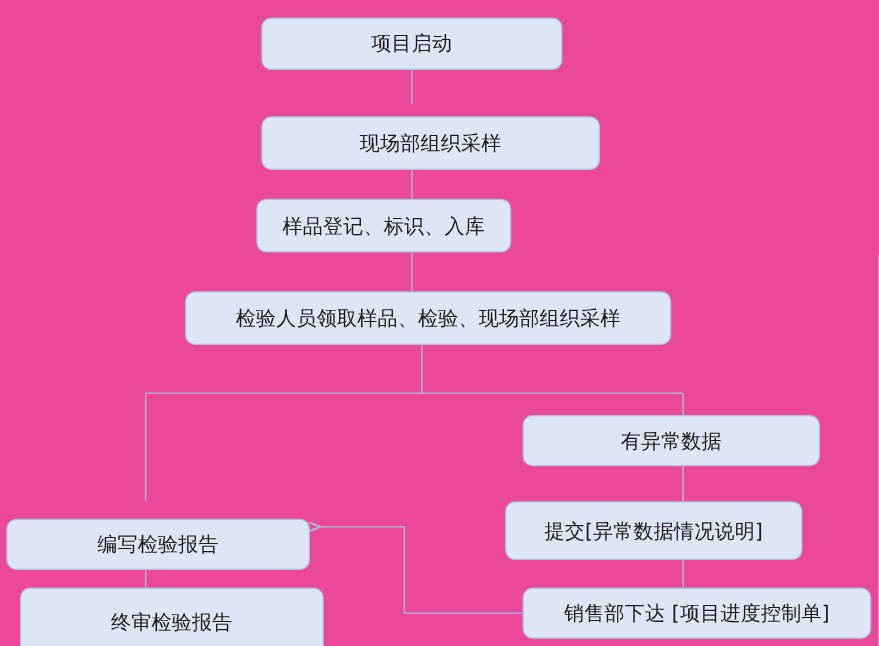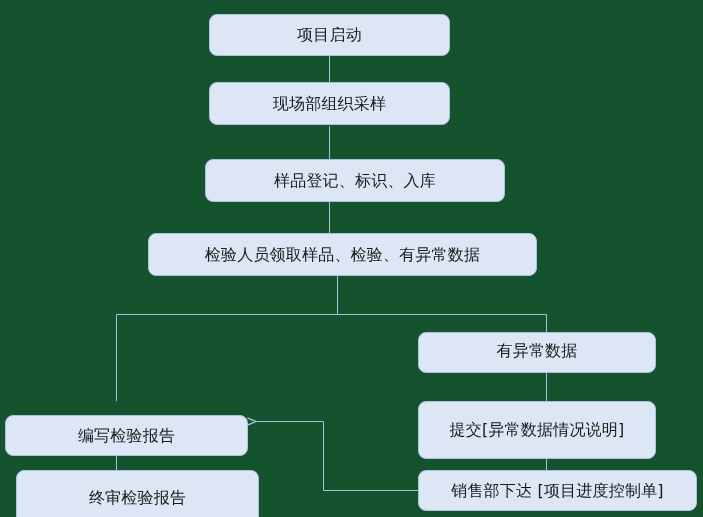--- a/index.html
+++ b/index.html
@@ -7,21 +7,21 @@
     padding: 0;
     background: #ffffff;
   }
   body {
     font-family: "DejaVu Sans", "Liberation Sans", sans-serif;
   }
   #canvas {
     position: relative;
     width: 703px;
     height: 517px;
-    background: #14532d;
+    background: #ec4899;
     overflow: hidden;
   }
   #connectors {
     position: absolute;
     left: 0;
     top: 0;
     width: 703px;
     height: 517px;
     pointer-events: none;
   }
@@ -66,42 +66,42 @@
     <path d="M 546.5 314.5 L 546.5 401" fill="none" stroke="#a9c0e0" stroke-width="1"></path>
     <path d="M 116.5 442 L 116.5 470" fill="none" stroke="#a9c0e0" stroke-width="1"></path>
     <path d="M 546.5 442 L 546.5 470" fill="none" stroke="#a9c0e0" stroke-width="1"></path>
     <path d="M 418 490.5 L 323.5 490.5 L 323.5 421.5 L 256 421.5" fill="none" stroke="#a9c0e0" stroke-width="1" marker-end="url(#arrow-left)"></path>
   </svg>
 
   <div class="node" style="left:209px;top:14px;width:241px;height:42px;">
     <span class="label">项目启动</span>
   </div>
 
-  <div class="node" style="left:209px;top:82px;width:241px;height:43px;">
+  <div class="node" style="left:209px;top:93px;width:271px;height:43px;">
     <span class="label">现场部组织采样</span>
   </div>
 
-  <div class="node" style="left:205px;top:159px;width:300px;height:43px;">
+  <div class="node" style="left:205px;top:159px;width:204px;height:43px;">
     <span class="label">样品登记、标识、入库</span>
   </div>
 
   <div class="node" style="left:148px;top:233px;width:389px;height:43px;">
-    <span class="label">检验人员领取样品、检验、有异常数据</span>
+    <span class="label">检验人员领取样品、检验、现场部组织采样</span>
   </div>
 
 
-  <div class="node" style="left:418px;top:332px;width:238px;height:41px;font-family:Liberation Mono, monospace;">
+  <div class="node" style="left:418px;top:332px;width:238px;height:41px;">
     <span class="label">有异常数据</span>
   </div>
 
   <div class="node" style="left:5px;top:401px;width:243px;height:41px;margin-top:14px;">
     <span class="label">编写检验报告</span>
   </div>
 
-  <div class="node" style="left:418px;top:401px;width:238px;height:58px;text-align:center;">
+  <div class="node" style="left:404px;top:401px;width:238px;height:47px;text-align:center;">
     <span class="label">提交[异常数据情况说明]</span>
   </div>
 
   <div class="node" style="left:16px;top:470px;width:243px;height:55px;">
     <span class="label">终审检验报告</span>
   </div>
 
   <div class="node" style="left:418px;top:470px;width:279px;height:41px;">
     <span class="label">销售部下达 [项目进度控制单]</span>
   </div>

